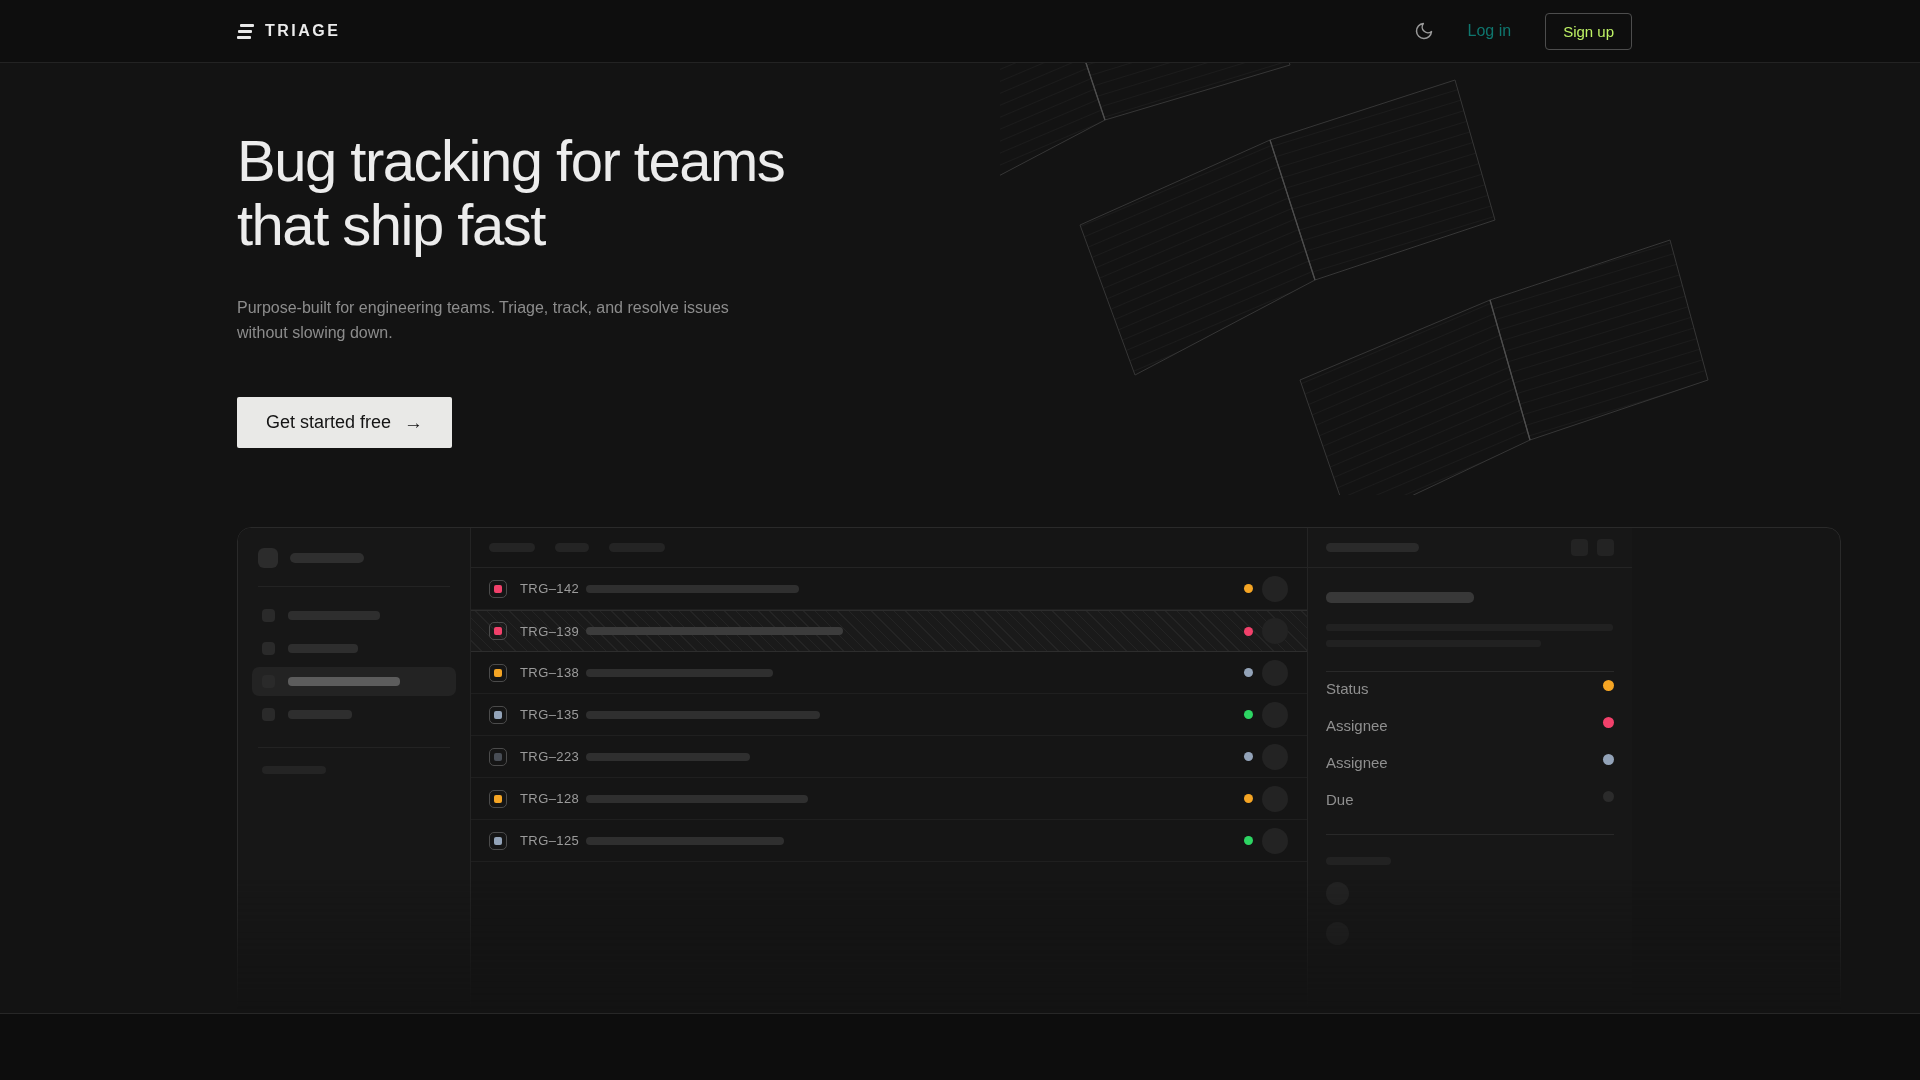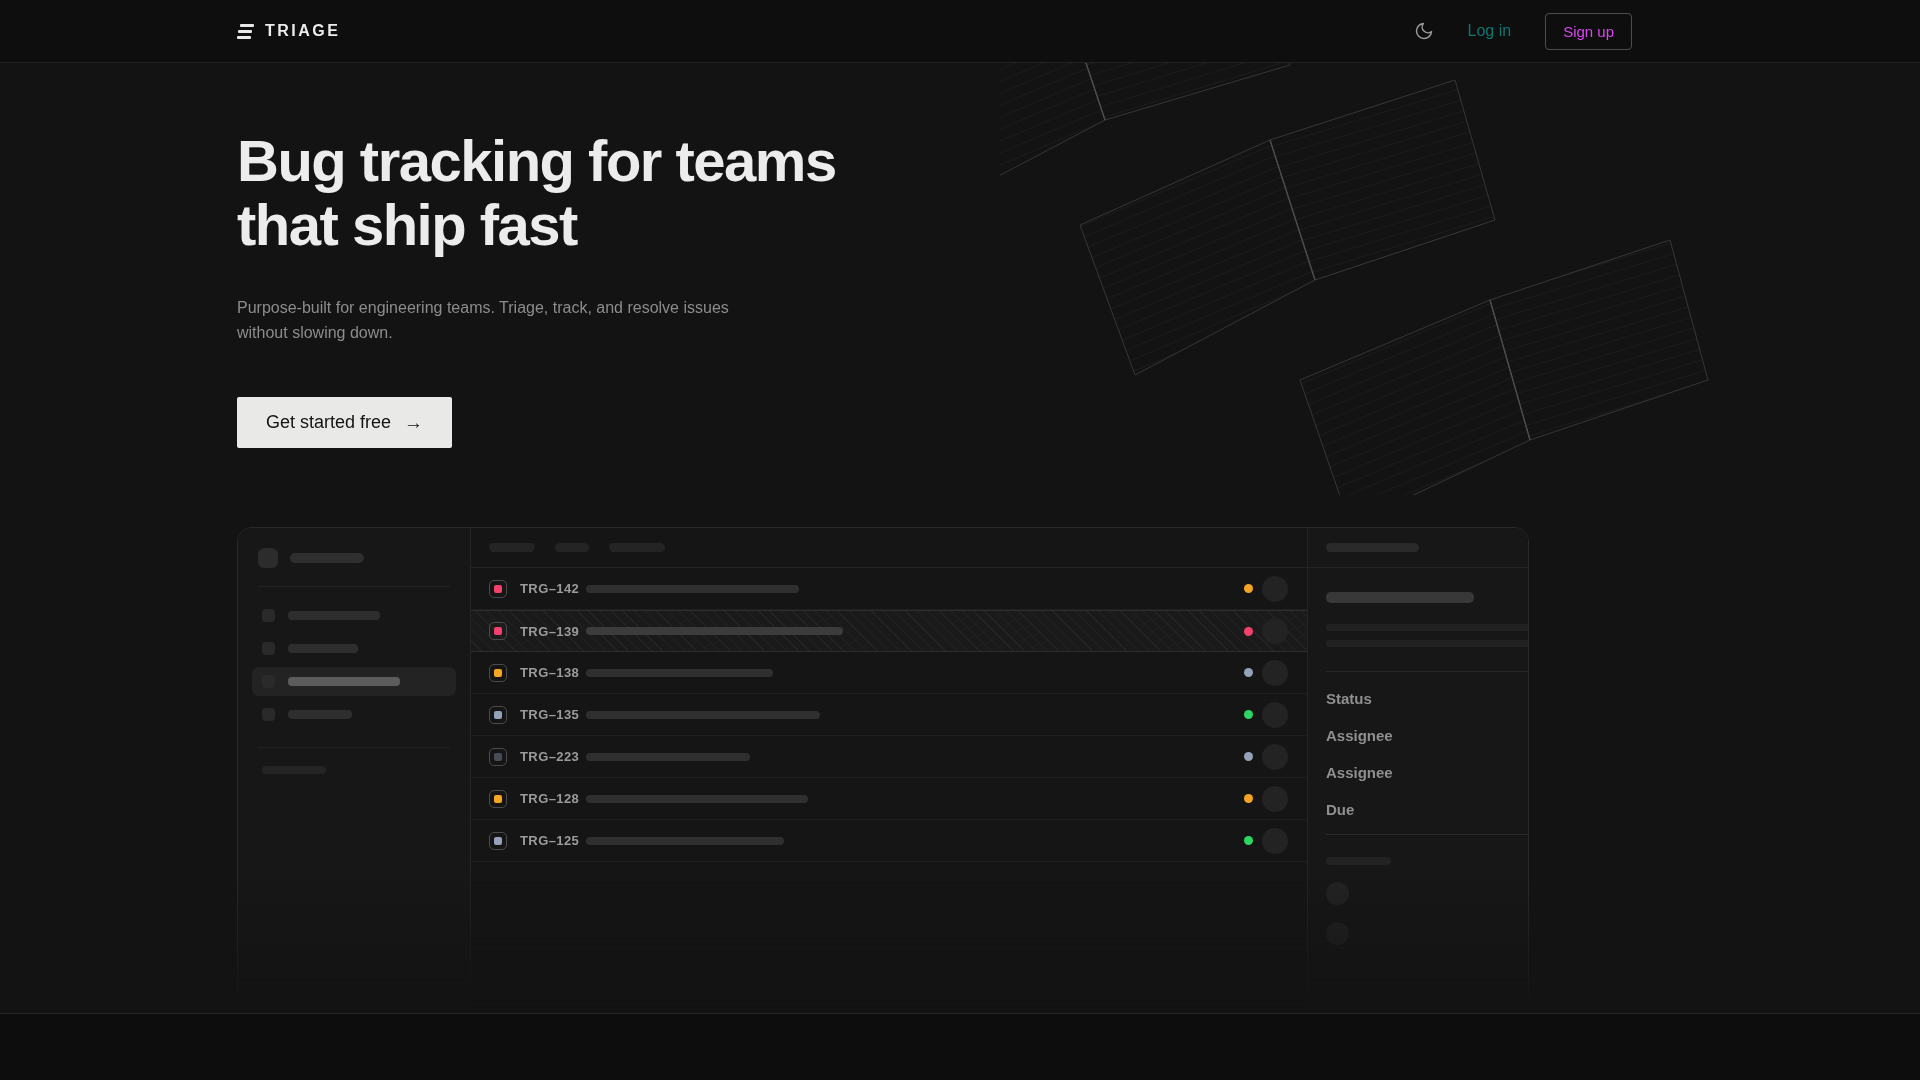--- a/index.html
+++ b/index.html
@@ -28,33 +28,33 @@
   .brand-mark i { display:block; height:3px; background:#e8e8e8; border-radius:1px; }
   .brand-mark i:nth-child(1){ width:14px; margin-left:3px; }
   .brand-mark i:nth-child(2){ width:14px; margin-left:1px; }
   .brand-mark i:nth-child(3){ width:14px; }
   .brand-name { font-size:16px; font-weight:bold; letter-spacing:2.5px; color:#ececec; }
   .nav-right { display:flex; align-items:center; gap:34px; }
   .theme-toggle { width:20px; height:20px; color:#9a9a9a; cursor:pointer; display:flex; }
   .theme-toggle svg { width:20px; height:20px; }
   .login-link { font-size:16px; color:#0f766e; cursor:pointer;text-align:center; }
   .signup-btn {
-    font-size:15px; color:#d946ef; background:transparent;
+    font-size:15px; color:#bef264; background:transparent;
     border:1px solid #4d4d4d; border-radius:4px;
     padding:9px 17px; cursor:pointer; font-family:inherit;
   }
 
   
   .hero { position:absolute; top:63px; left:237px; width:900px; z-index:10; }
   .hero h1 {
     margin-top:66px;
     font-size:58px; font-weight:500; line-height:1.11;
     letter-spacing:-1.5px; color:#ececec;
   }
-  .hero h1 span { display:block;font-weight:bold; }
+  .hero h1 span { display:block; }
   .hero-sub {
     margin-top:38px; max-width:545px;
     font-size:16px; line-height:1.55; color:#8c8c8c;
   }
   .cta-btn {
     margin-top:52px;
     display:inline-flex; align-items:center; gap:13px;
     height:51px; padding:0 29px;
     background:#e9e9e7; color:#141414;
     border:none; border-radius:2px;
@@ -62,30 +62,29 @@
     cursor:pointer;
   }
   .cta-arrow { font-size:19px; line-height:1; }
 
   
   .wireframe { position:absolute; left:1000px; top:45px; z-index:5; pointer-events:none; opacity:.95; }
 
   
   .mockup {
     position:absolute; left:237px; top:527px;
-    width:1292px; height:487px;
+    width:1604px; height:487px;
     background:#151515;
     border:1px solid #2a2a2a;
     border-radius:14px 14px 0 0;
     display:grid; grid-template-columns:233px 837px 324px;
     z-index:10;
     -webkit-mask-image:linear-gradient(to bottom, #000 72%, transparent 99%);
     mask-image:linear-gradient(to bottom, #000 72%, transparent 99%);
     overflow:hidden;
-    font-weight:bold;
   }
   .skeleton { background:#2e2e2e; border-radius:5px; display:block; }
 
   
   .mk-sidebar { background:#171717; border-right:1px solid #242424; padding:20px 14px 0 14px; }
   .ws-row { display:flex; align-items:center; gap:12px; padding:0 6px; }
   .ws-avatar { width:20px; height:20px; border-radius:6px; background:#2c2c2c; }
   .ws-name { width:74px; height:10px; background:#2f2f2f; }
   .mk-divider { border:none; border-top:1px solid #232323; margin:18px 6px 0 6px; }
   .side-nav { margin-top:14px; }
@@ -129,21 +128,21 @@
   .mk-detail { background:#171717; display:flex; flex-direction:column; }
   .detail-header { height:40px; flex:none; display:flex; align-items:center; padding:0 18px; border-bottom:1px solid #242424; }
   .detail-header-pill { width:93px; height:9px; background:#2a2a2a; }
   .detail-header-actions { margin-left:auto; display:flex; gap:9px; }
   .detail-header-actions b { width:17px; height:17px; border-radius:4px; background:#232323; }
   .detail-body { padding:24px 18px 0 18px; }
   .detail-title-pill { width:148px; height:11px; background:#383838; }
   .detail-desc1 { width:287px; height:7px; background:#212121; border-radius:3px; margin-top:21px; }
   .detail-desc2 { width:215px; height:7px; background:#212121; border-radius:3px; margin-top:9px; }
   .detail-div { border:none; border-top:1px solid #292929; margin-top:24px; }
-  .prop-row { height:37px; display:flex; align-items:center; justify-content:space-between; }
+  .prop-row { height:37px; display:flex; align-items:flex-start; justify-content:space-between; }
   .prop-rows { margin-top:8px; }
   .prop-label { font-size:15px; color:#8f8f8f; }
   .prop-dot { width:11px; height:11px; border-radius:50%; }
   .detail-pill-sm { width:65px; height:8px; background:#222222; border-radius:4px; margin-top:22px; }
   .detail-circle { width:23px; height:23px; border-radius:50%; background:#232323; margin-top:17px; }
 
   
   .footer-band {
     position:absolute; left:0; right:0; top:1013px; height:67px;
     background:#0d0d0d; border-top:1px solid #272727; z-index:20;

